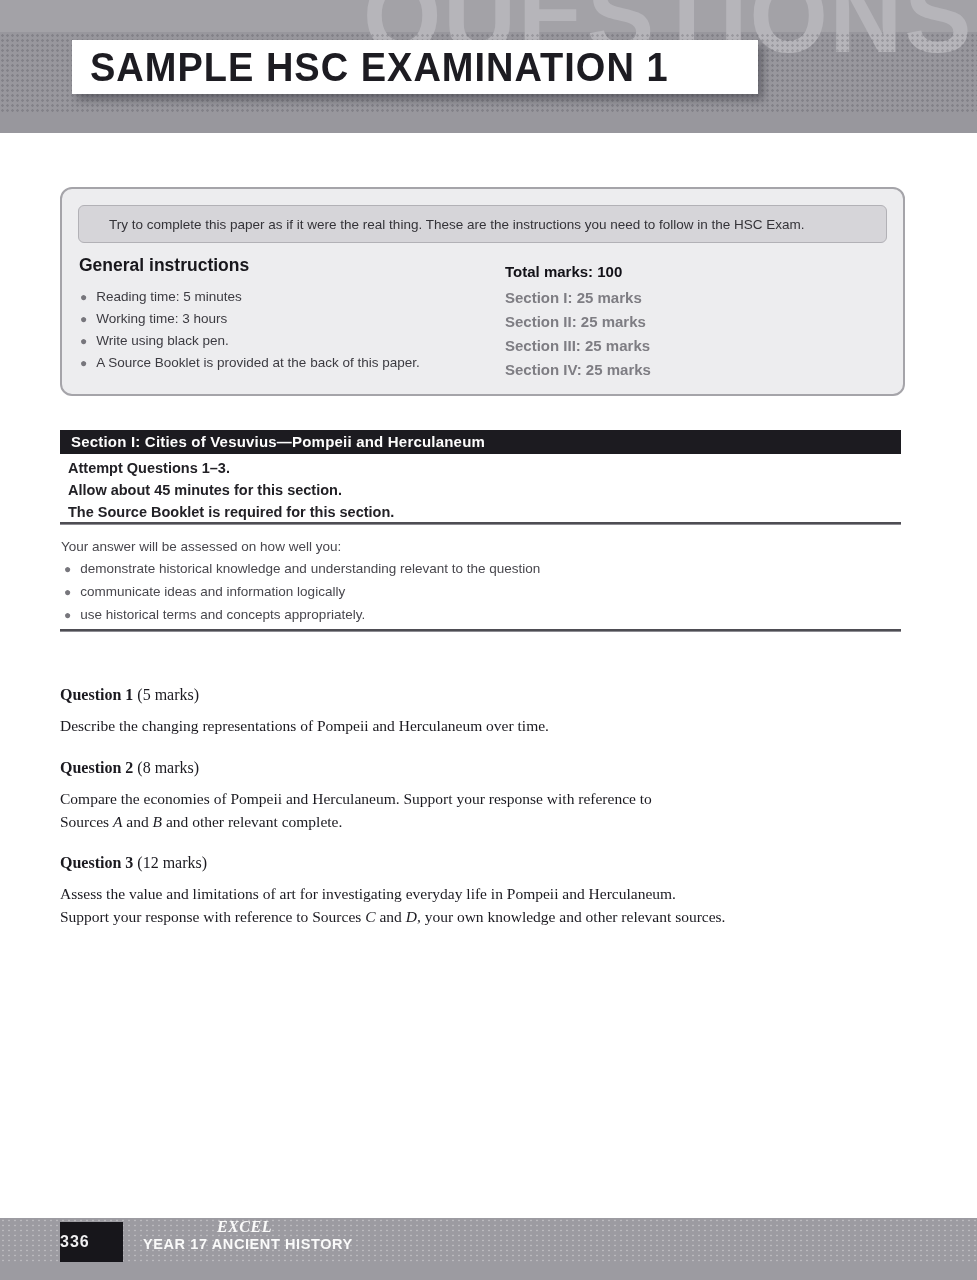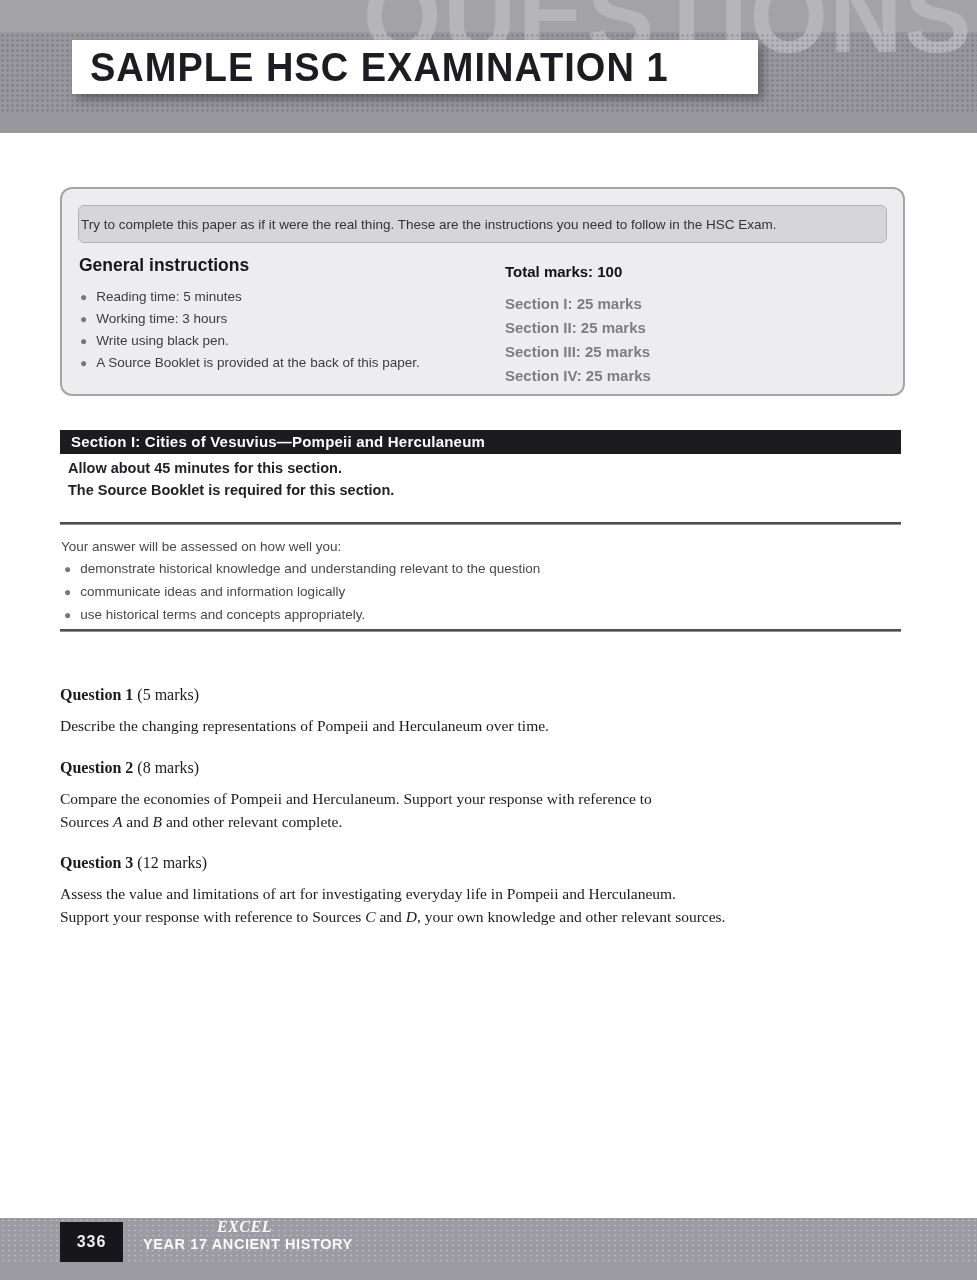--- a/index.html
+++ b/index.html
@@ -41,33 +41,33 @@
   }
 
   
   .instr-box {
     position:absolute; left:60px; top:187px; width:845px; height:209px;
     background:#ededef; border:2px solid #a5a4a9; border-radius:12px;
   }
   .note-box {
     position:absolute; left:16px; top:16px; right:16px; height:38px;
     background:#d6d5d9; border:1px solid #b2b1b6; border-radius:6px;
-    display:flex; align-items:center; padding-left:2px;
+    display:flex; align-items:center; padding-left:30px;
     font-size:13.5px; color:#343338;
   }
   .gi-heading {
     position:absolute; left:17px; top:66px;
     font-size:17.5px; font-weight:bold; color:#18171c;
   }
   .gi-list { position:absolute; left:18px; top:100px; margin:0; padding:0; list-style:none; }
   .gi-list li { font-size:13.5px; color:#3c3b41; margin-bottom:6px; display:flex; line-height:16px; }
   .bullet-dot { color:#77767c; margin-right:9px; font-size:12px; line-height:16px; }
 
   .marks-col { position:absolute; left:443px; top:74px; }
-  .total-marks { font-size:15px; font-weight:bold; color:#121117; margin-bottom:15px; }
+  .total-marks { font-size:15px; font-weight:bold; color:#121117; margin-bottom:9px; }
   .marks-row  { font-size:15px; font-weight:bold; color:#7e7d83; margin-bottom:7px; }
 
   
   .section-bar {
     position:absolute; left:60px; top:430px; width:841px; height:24px;
     background:#1c1b20; color:#fdfdfd;
     font-size:15px; font-weight:bold; line-height:24px;
     padding-left:11px; letter-spacing:0.2px;
   }
   .directions { position:absolute; left:68px; top:457px; }
@@ -101,21 +101,21 @@
     position:absolute; left:0; top:1218px; width:977px; height:62px;
     background:#9c9ba1;
   }
   .footer-dots {
     position:absolute; top:0; left:0; right:0; height:46px;
     background-image:radial-gradient(rgba(255,255,255,0.30) 1px, transparent 1.35px);
     background-size:6px 5px;
   }
   .page-num-box {
     position:absolute; left:60px; top:4px; width:63px; height:40px;
-    background:#17161b; display:flex; align-items:center; justify-content:center;
+    background:#17161b; display:flex; align-items:center; justify-content:flex-start;
   }
   .page-num { color:#efeff1; font-size:16px; font-weight:bold; letter-spacing:1px; }
   .footer-title { position:absolute; left:143px; top:0; height:48px; display:flex; align-items:center;flex-direction:column; }
   .brand {
     font-family:"Liberation Serif", serif; font-style:italic; font-weight:bold;
     font-size:16px; color:#fafafa; margin-right:7px; letter-spacing:0.5px;
   }
   .series { font-size:14.5px; font-weight:bold; color:#fafafa; letter-spacing:0.6px; }
 </style>
 </head>
@@ -157,20 +157,21 @@
     <div class="marks-row">Section I: 25 marks</div>
     <div class="marks-row">Section II: 25 marks</div>
     <div class="marks-row">Section III: 25 marks</div>
     <div class="marks-row">Section IV: 25 marks</div>
   </div>
 </div>
 
 <div class="section-bar">Section I: Cities of Vesuvius—Pompeii and Herculaneum</div>
 
 <div class="directions">
+  <div>Attempt Questions 1–3.</div>
   <div>Allow about 45 minutes for this section.</div>
   <div>The Source Booklet is required for this section.</div>
 </div>
 
 <div class="rule" id="rule1"></div>
 
 <div class="assess-intro">Your answer will be assessed on how well you:</div>
 <ul class="assess-list">
   <li>
     <span class="bullet-dot">●</span>

